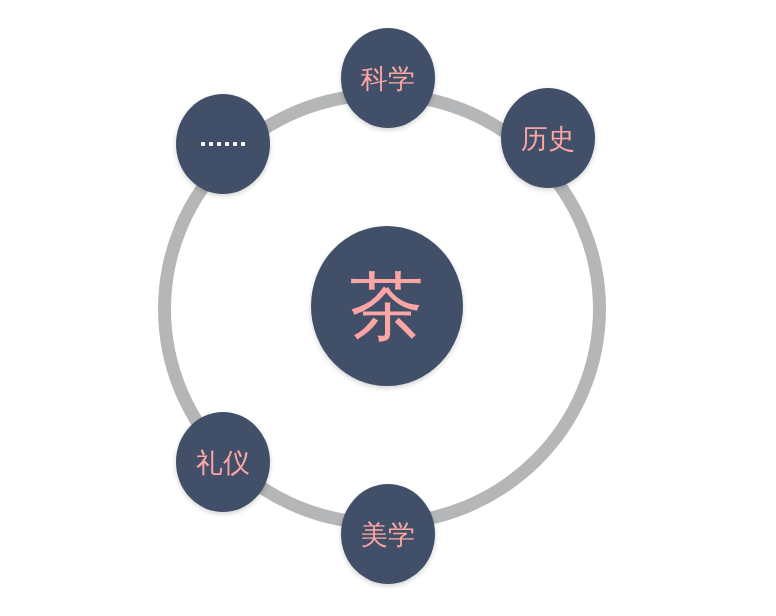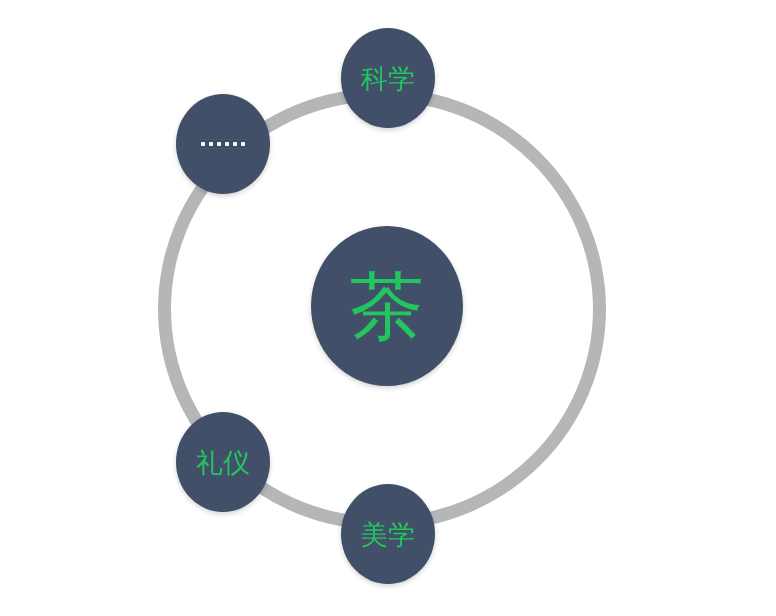--- a/index.html
+++ b/index.html
@@ -31,21 +31,21 @@
     border-radius: 50%;
     border: 13px solid #b5b6b8;
     box-sizing: border-box;
   }
 
   
   .node {
     position: absolute;
     border-radius: 50%;
     background: #415068;
-    color: #22c55e;
+    color: #fca5a5;
     display: flex;
     align-items: center;
     justify-content: center;
     box-sizing: border-box;
     box-shadow: 0 2px 5px rgba(0,0,0,0.18);
     text-align: center;
     line-height: 1;
     white-space: nowrap;
   }
 
@@ -103,20 +103,23 @@
 <body>
 
 <div id="diagram-canvas">
 
   <div class="ring"></div>
 
   <div class="node node-sat pos-top">
     <span class="node-label">科学</span>
   </div>
 
+  <div class="node node-sat pos-top-right">
+    <span class="node-label">历史</span>
+  </div>
 
 
 
   <div class="node node-sat pos-bottom">
     <span class="node-label">美学</span>
   </div>
 
   <div class="node node-sat pos-bottom-left">
     <span class="node-label">礼仪</span>
   </div>

